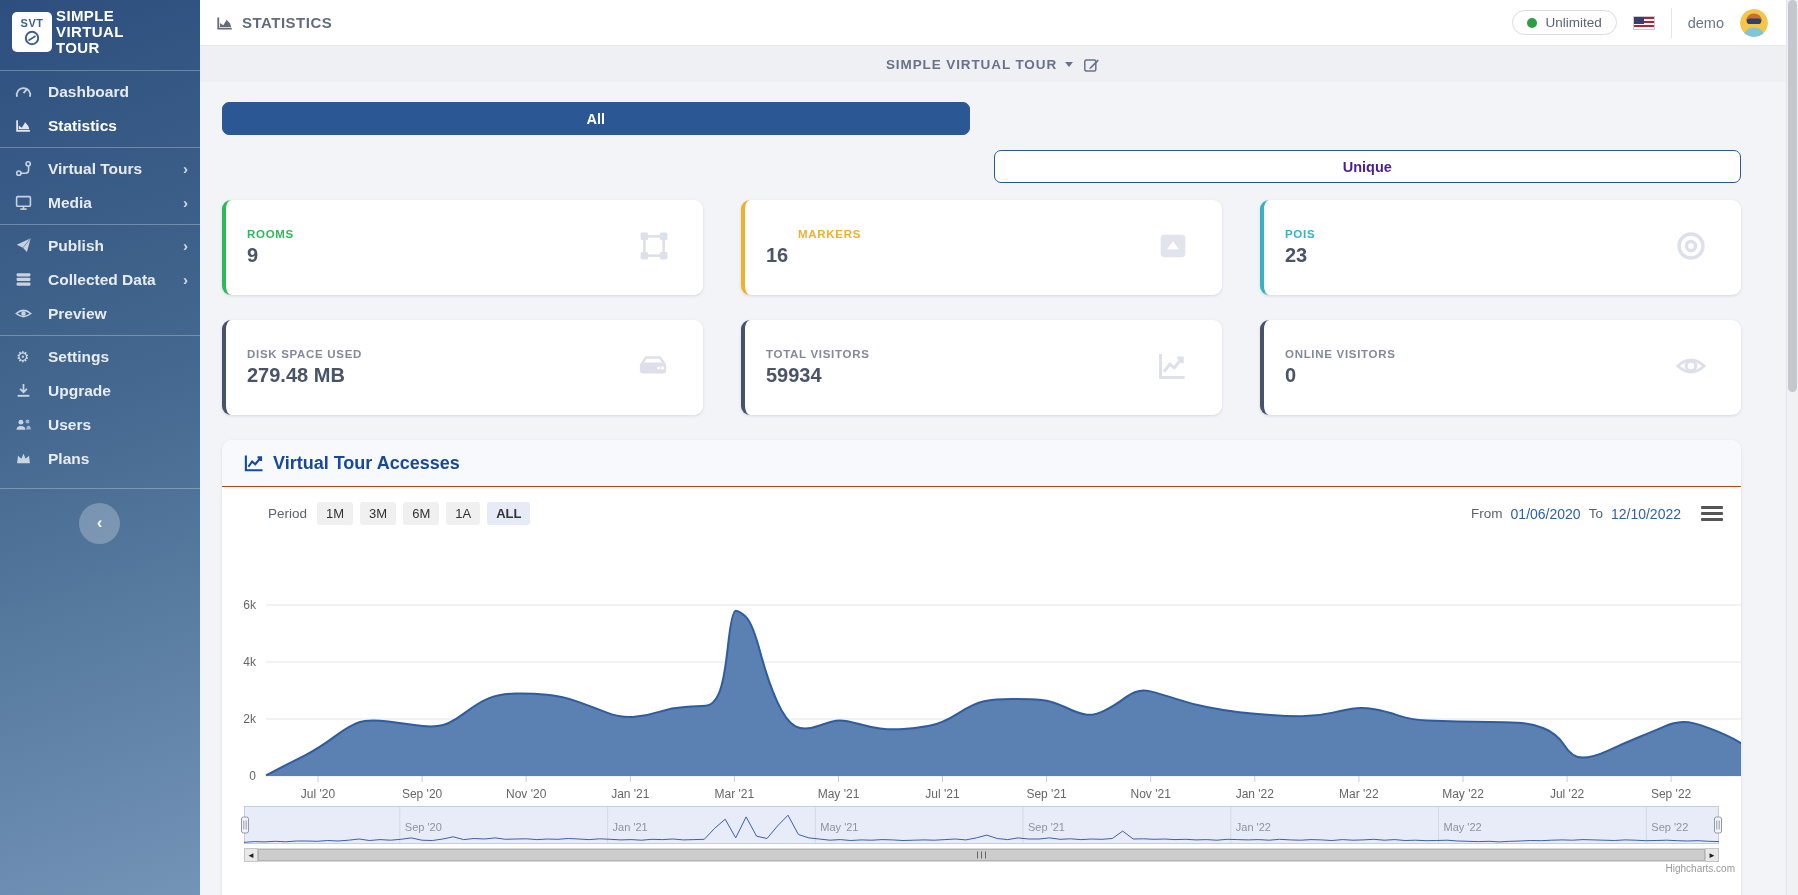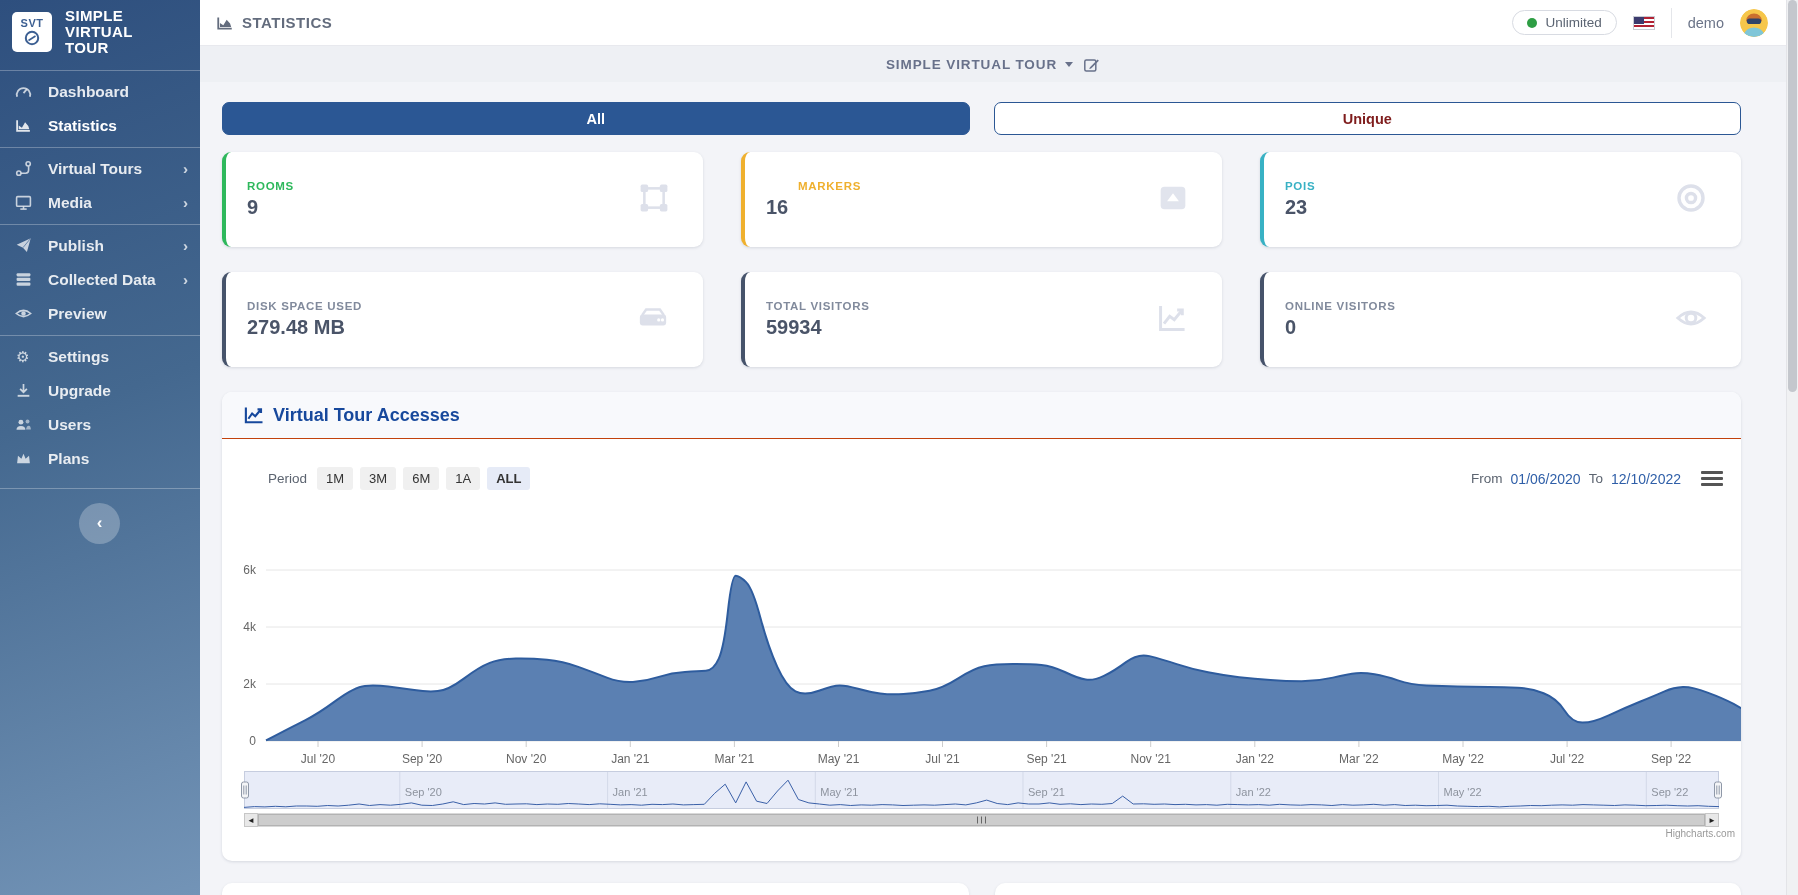--- a/index.html
+++ b/index.html
@@ -3,21 +3,21 @@
 <meta charset="utf-8">
 <style>
   * { margin:0; padding:0; box-sizing:border-box; }
   html,body { width:1798px; height:895px; overflow:hidden; }
   body { font-family:"Liberation Sans","DejaVu Sans",sans-serif; background:#f3f4f8; color:#4a5468; }
   .app { position:relative; width:1798px; height:895px; overflow:hidden; }
 
   
   .sidebar { position:absolute; left:0; top:0; width:200px; height:895px;
     background:linear-gradient(160deg,#2e4f7e 0%,#44688f 45%,#7394b7 100%); color:#fff; z-index:5; }
-  .logo-row { display:flex; align-items:center; gap:13px; padding:8px 10px 9px 12px; }
+  .logo-row { display:flex; align-items:center; gap:4px; padding:8px 10px 9px 12px; }
   .logo-box { width:40px; height:40px; background:#fff; border-radius:5px; display:flex; flex-direction:column;
     align-items:center; justify-content:center; flex:0 0 auto; }
   .logo-abbr { font-size:11px; font-weight:800; color:#3c5f92; letter-spacing:.5px; line-height:1; }
   .logo-name { font-size:15px; font-weight:800; letter-spacing:.4px; line-height:1.08; width:112px; color:#fff; }
   .nav-divider { height:1px; background:rgba(255,255,255,.28); margin:4px 0; }
   .nav-item { display:flex; align-items:center; gap:16px; padding:8px 12px 8px 14px; font-size:15.5px;
     font-weight:600; color:rgba(255,255,255,.88); cursor:pointer; }
   .nav-item.active { color:#fff; font-weight:800; }
   .nav-item .nicon { width:18px; height:18px; flex:0 0 auto; display:flex; align-items:center; justify-content:center; opacity:.85; }
   .nav-item .chev { margin-left:auto; font-size:15px; opacity:.85; }
@@ -50,40 +50,40 @@
   .caret-down { width:0; height:0; border-left:4.5px solid transparent; border-right:4.5px solid transparent;
     border-top:5px solid #68718a; display:inline-block; }
   .edit-btn { background:none; border:none; cursor:pointer; display:flex; padding:0; }
 
   
   .content { padding:20px 45px 0 22px; }
   .toggle-row { display:flex; gap:24px; }
   .btn-toggle { flex:1; height:33px; border-radius:7px; font-size:14.5px; font-weight:700; cursor:pointer;
     font-family:inherit; }
   .btn-all { background:#2b5794; border:1px solid #2b5794; color:#fff; }
-  .btn-unique { background:#fff; border:1.5px solid #2b5794; color:#7f1d1d; }
+  .btn-unique { background:#fff; border:1.5px solid #2b5794; color:#4c1d95;margin-top:48px; }
 
   .cards-grid { display:grid; grid-template-columns:repeat(3,1fr); column-gap:38px; row-gap:25px; margin-top:17px; }
   .stat-card { background:#fff; border-radius:9px; height:95px; box-shadow:0 1px 3px rgba(60,75,100,.16);
     border-left:4px solid #ccc; display:flex; align-items:center; padding:0 34px 0 21px; }
   .stat-card .txt { display:flex; flex-direction:column; gap:4px; }
   .stat-label { font-size:11.5px; font-weight:800; letter-spacing:.7px; }
   .stat-value { font-size:20px; font-weight:800; color:#4a5468; }
   .stat-icon { margin-left:auto; }
   .accent-green { border-left-color:#2eb85c; } .accent-green .stat-label { color:#2eb85c; }
   .accent-yellow { border-left-color:#efb02e; } .accent-yellow .stat-label { color:#efb02e;margin-left:32px; }
   .accent-teal { border-left-color:#38b1c4; } .accent-teal .stat-label { color:#38b1c4; }
   .accent-dark { border-left-color:#46536b; } .accent-dark .stat-label { color:#818a9c; }
 
   
   .chart-card { margin-top:25px; background:#fff; border-radius:10px; box-shadow:0 1px 3px rgba(60,75,100,.16);
     height:469px; overflow:hidden; }
   .chart-head { height:47px; background:#f8f9fc; border-bottom:1px solid #c2410c; display:flex; align-items:center;
     gap:9px; padding-left:22px; color:#17489c; font-size:18px; font-weight:800; }
-  .chart-controls { margin-top:28px; display:flex; align-items:center; padding:0 18px 0 46px; }
+  .chart-controls { margin-top:15px; display:flex; align-items:center; padding:0 18px 0 46px; }
   .period-label { font-size:13.5px; color:#5c6470; margin-right:10px; }
   .chip { font-size:13px; color:#333; background:#f0f0f0; border-radius:3px; padding:4px 9px; margin-right:7px; cursor:pointer; }
   .chip.active { background:#e6ebf7; font-weight:800; }
   .range-group { margin-left:auto; display:flex; align-items:flex-start; gap:8px; font-size:13.5px; color:#5c6470; }
   .date-input { color:#2f5fa8; font-size:14px; cursor:pointer; }
   .hamburger { width:22px; margin-left:12px; display:flex; flex-direction:column; gap:3px; cursor:pointer; }
   .hamburger span { height:3px; background:#555; border-radius:1px; }
 
   .plot-zone { position:relative; margin:37px 0 0 44px; width:1478px; height:242px; }
   svg text { font-family:"Liberation Sans","DejaVu Sans",sans-serif; }

